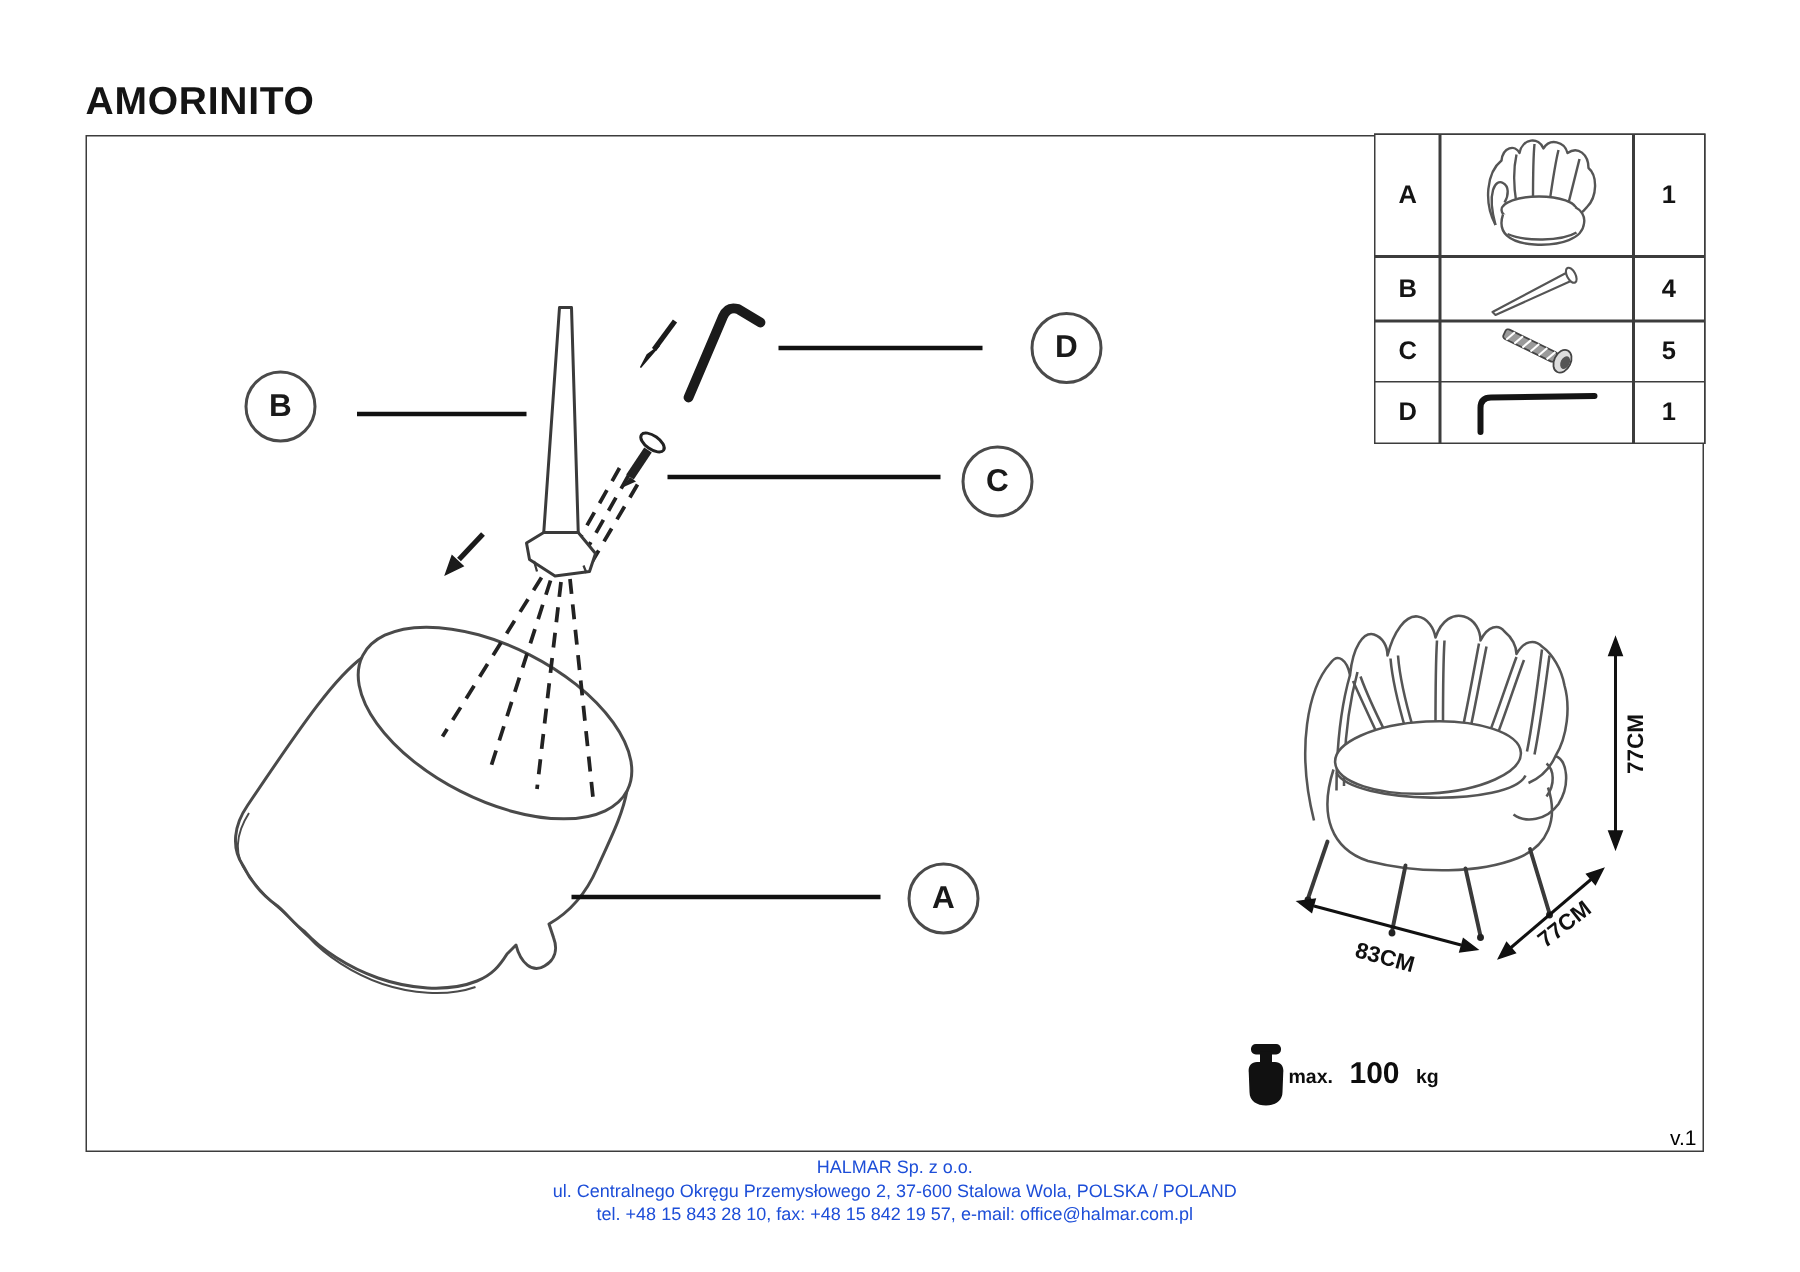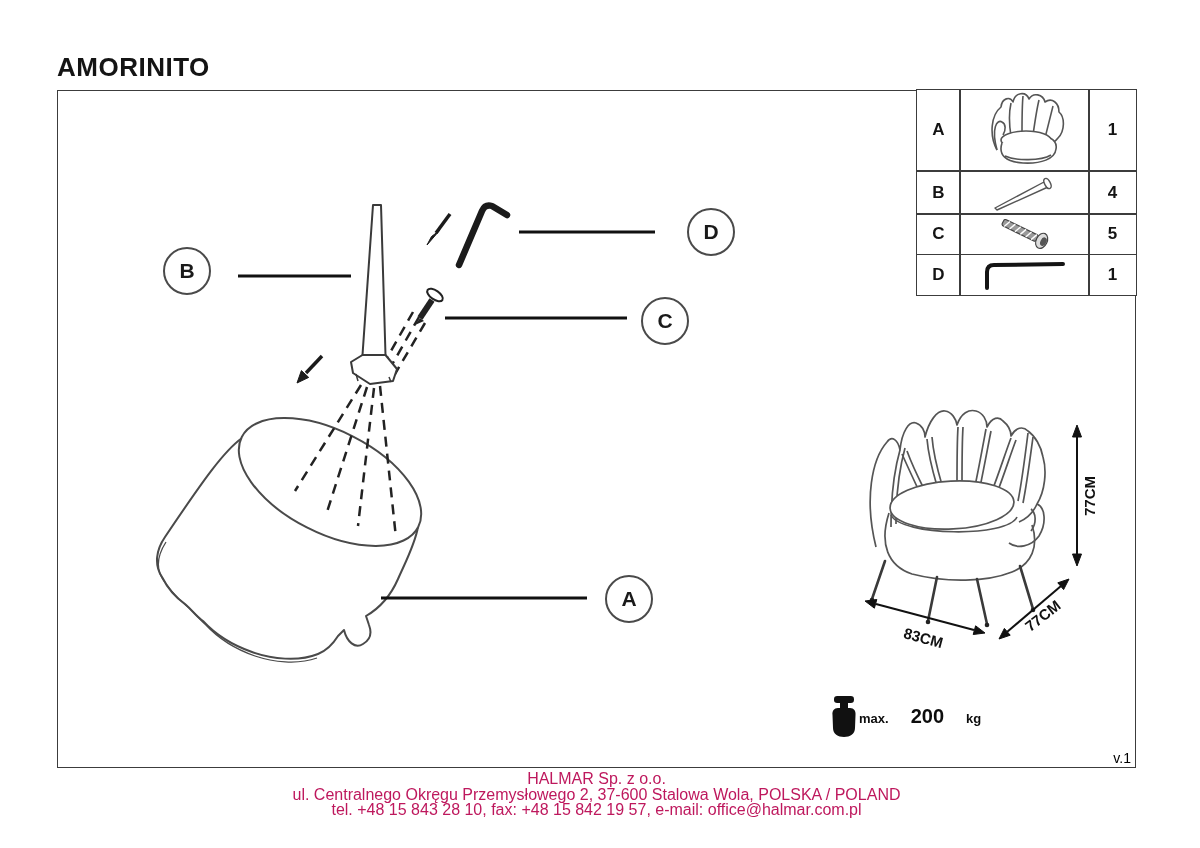--- a/index.html
+++ b/index.html
@@ -22,28 +22,28 @@
     font-size:21px;font-weight:bold;color:#1a1a1a;box-sizing:content-box;
   }
   .parts-table{
     position:absolute;right:-1.6px;top:-1.6px;
     display:grid;grid-template-columns:42px 127px 46px;grid-template-rows:80px 41px 39px 40px;
     gap:1.6px;background:#3c3c3c;border:1.6px solid #3c3c3c;
   }
   .cell{background:#fff;display:flex;align-items:center;justify-content:center;}
   .cell.letter,.cell.qty{font-size:17px;font-weight:bold;color:#141414;}
   .weight{
-    position:absolute;left:801px;top:614px;display:flex;align-items:baseline;gap:22px;color:#0d0d0d;
+    position:absolute;left:801px;top:614px;display:flex;align-items:baseline;gap:11px;color:#0d0d0d;
   }
   .w-max,.w-unit{font-size:13px;font-weight:bold;}
   .w-val{font-size:20px;font-weight:bold;}
   .version{position:absolute;right:4px;bottom:1px;font-size:14px;color:#000000;}
   .footer{
     position:absolute;left:57px;top:771px;width:1079px;text-align:center;
-    font-size:16px;line-height:15.5px;color:#be185d;
+    font-size:12px;line-height:15.5px;color:#1d4ed8;
   }
   svg text{font-family:"Liberation Sans",sans-serif;}
 </style>
 </head>
 <body>
 
 <div class="title">AMORINITO</div>
 
 <div class="frame">
 
@@ -228,21 +228,21 @@
     <div class="cell">
       <svg width="127" height="40" viewBox="0 0 127 40">
         <path d="M26,33 L26,17 Q26,10 33,10 L102,9" stroke="#141414" stroke-width="4" fill="none" stroke-linecap="round" stroke-linejoin="round"></path>
       </svg>
     </div>
     <div class="cell qty">1</div>
   </div>
 
   <div class="weight">
     <span class="w-max">max.</span>
-    <span class="w-val">200</span>
+    <span class="w-val">100</span>
     <span class="w-unit">kg</span>
   </div>
 
   <div class="version">v.1</div>
 </div>
 
 <div class="footer">
   <div>HALMAR Sp. z o.o.</div>
   <div>ul. Centralnego Okręgu Przemysłowego 2, 37-600 Stalowa Wola, POLSKA / POLAND</div>
   <div>tel. +48 15 843 28 10, fax: +48 15 842 19 57, e-mail: office@halmar.com.pl</div>

